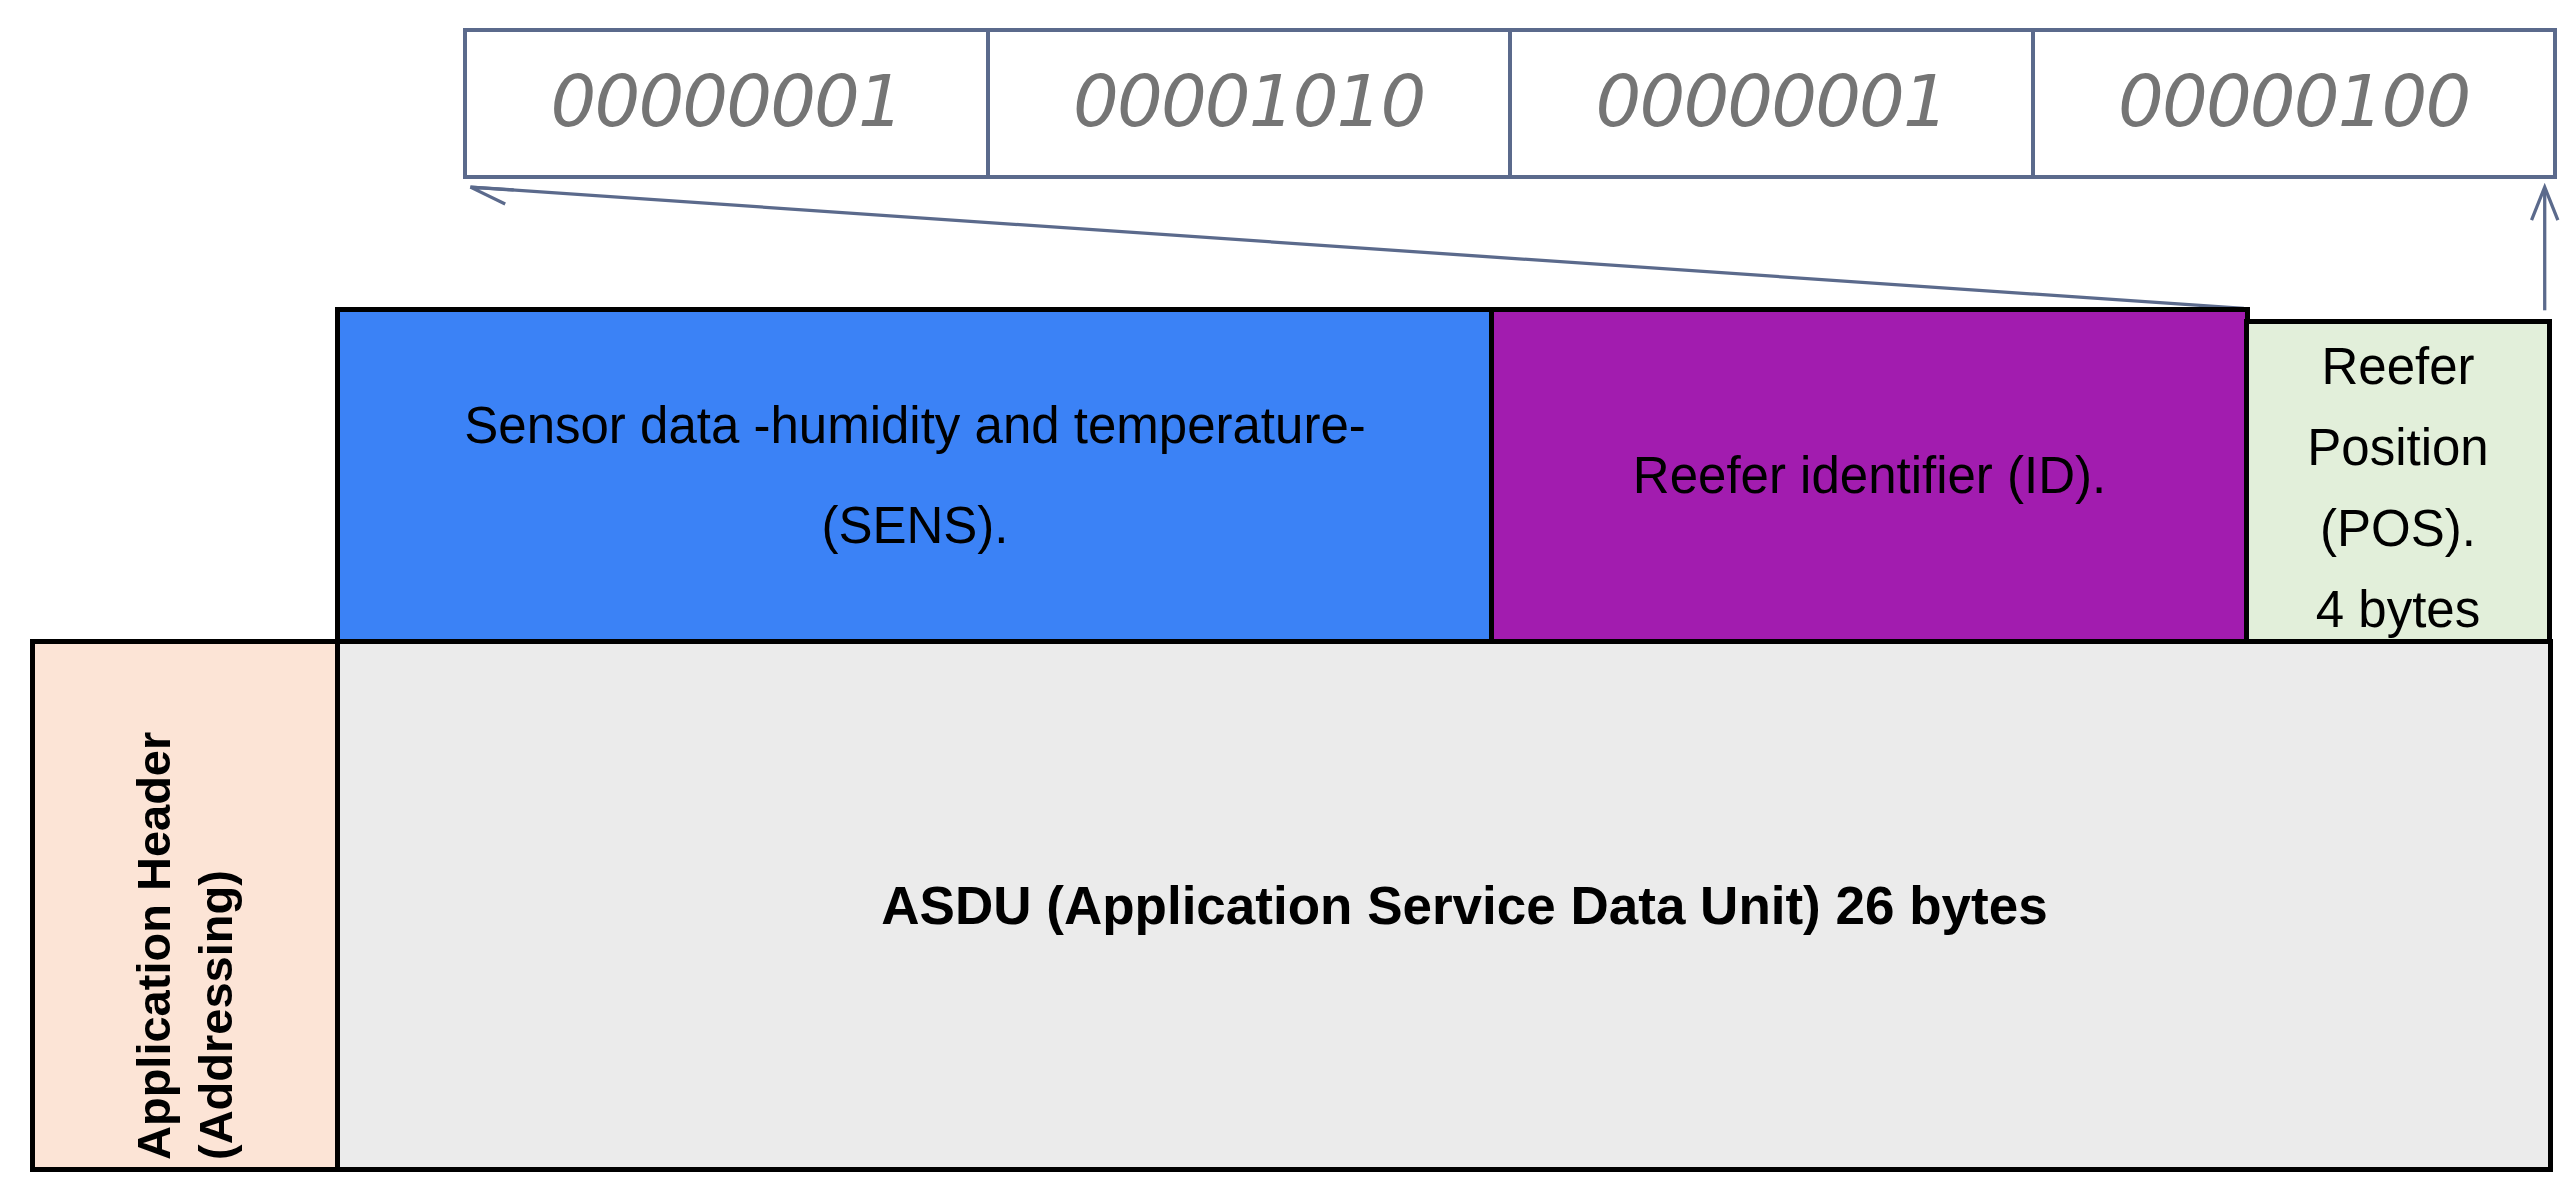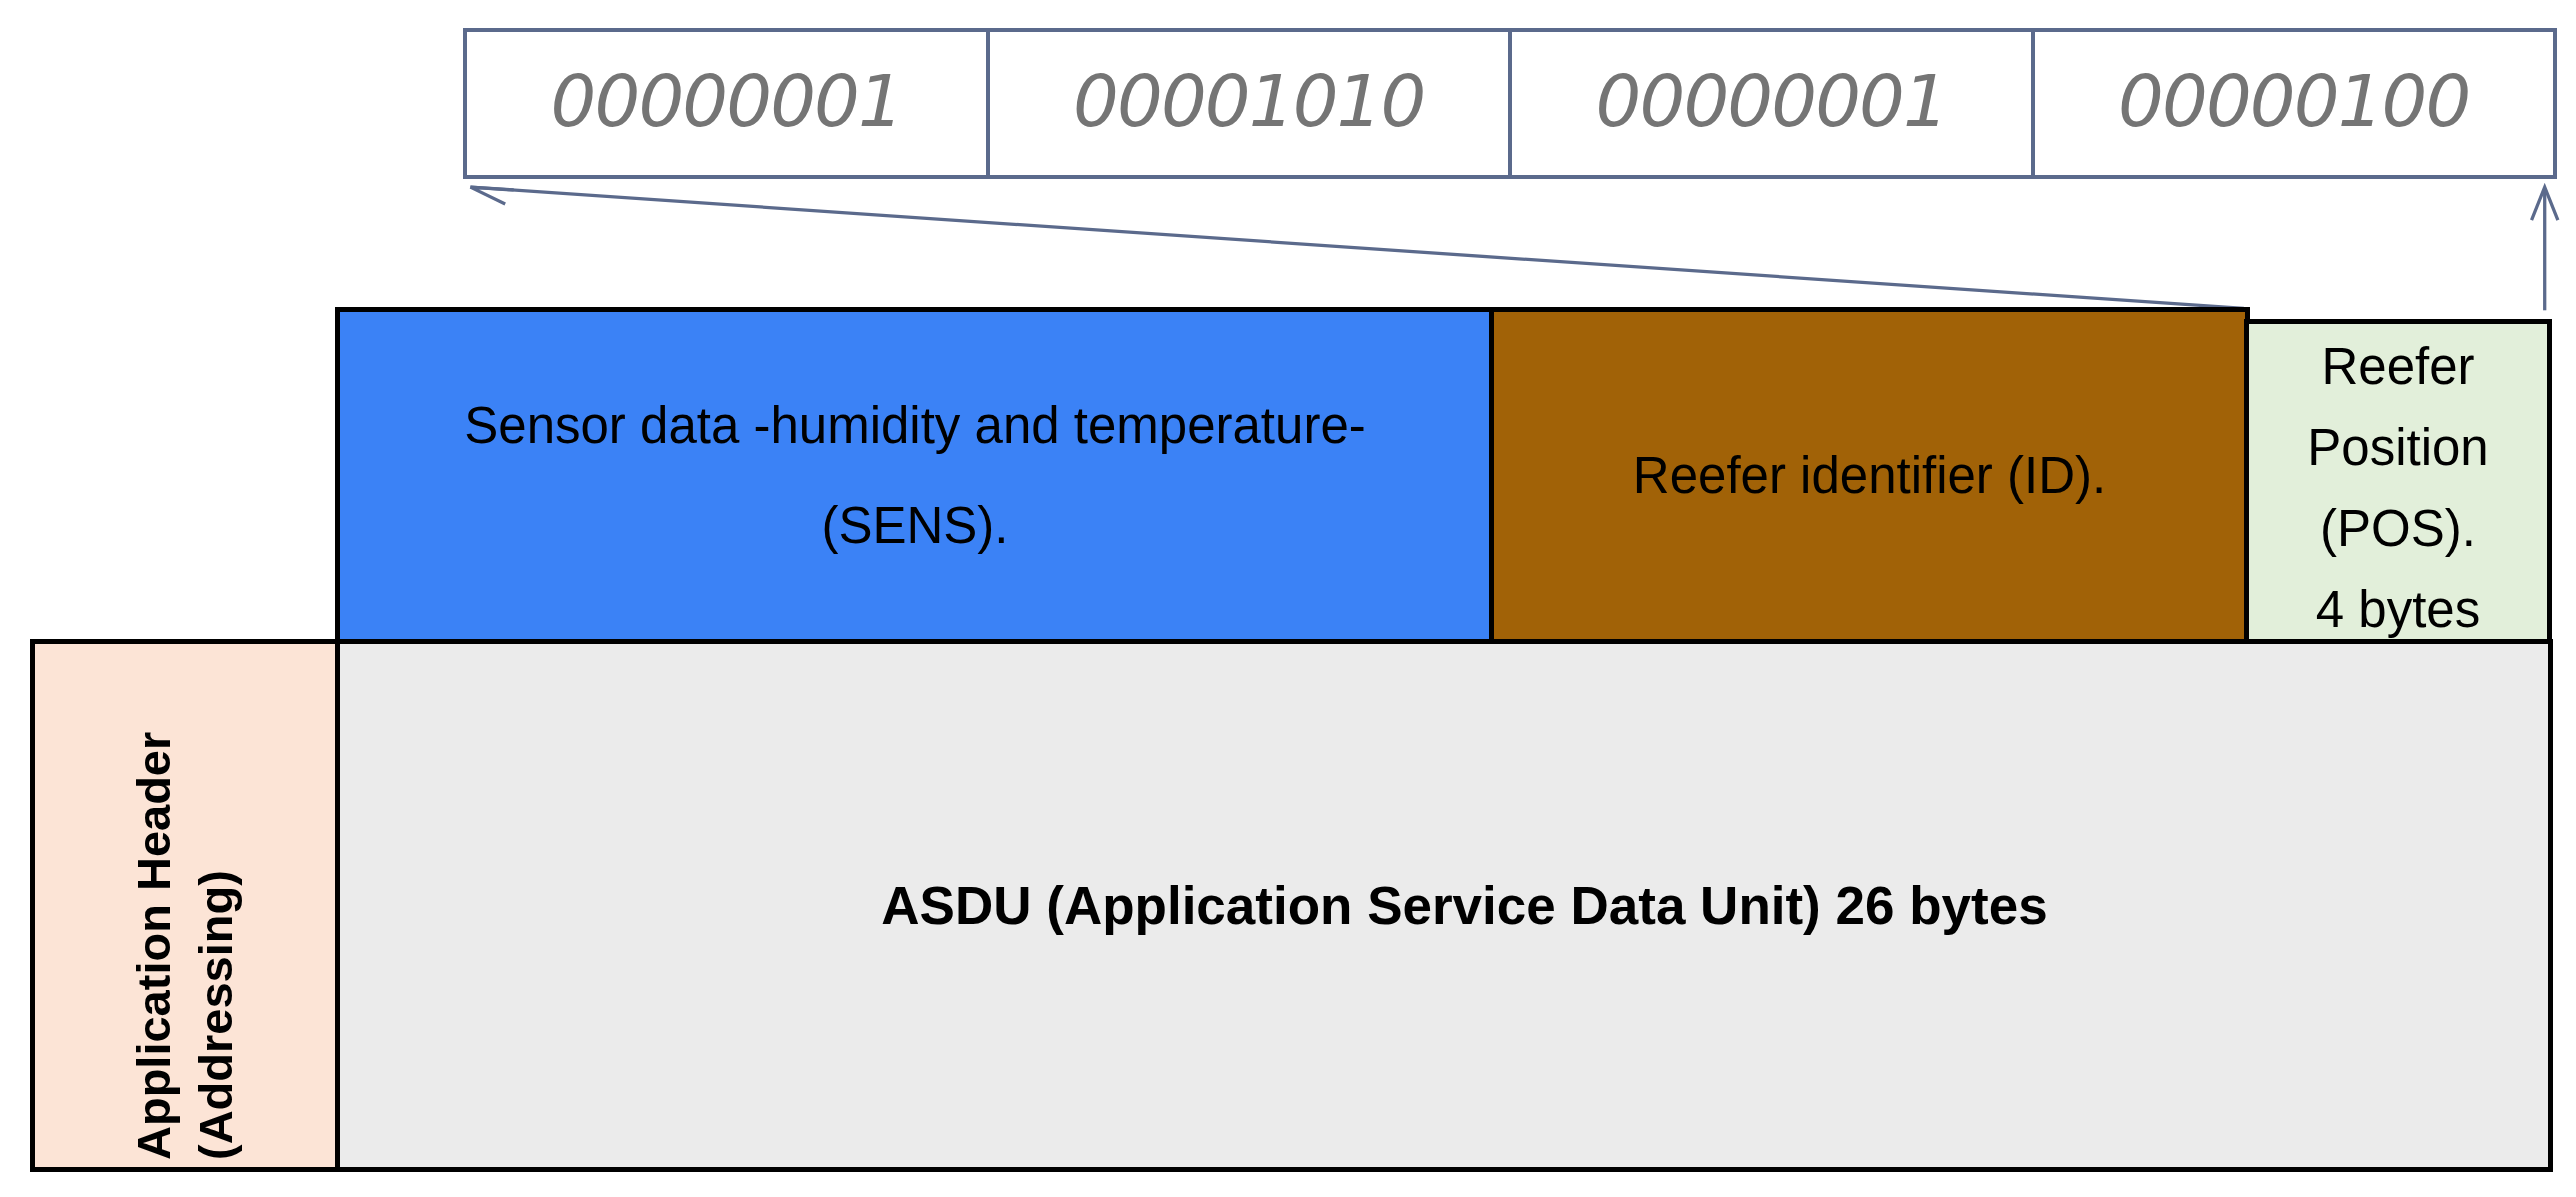--- a/index.html
+++ b/index.html
@@ -62,21 +62,21 @@
     flex-direction: column;
     align-items: center;
     justify-content: center;
     text-align: center;
     color: #000000;
     font-size: 51px;
   }
   .cell .ln { display: block; white-space: nowrap; }
 
   .sens-cell { left: 335px; top: 307px; width: 1160px; height: 338px; background: #3b82f6; line-height: 100px; }
-  .id-cell   { left: 1489px; top: 307px; width: 761px; height: 338px; background: #a16207; line-height: 100px; gap: 16px; }
+  .id-cell   { left: 1489px; top: 307px; width: 761px; height: 338px; background: #a21caf; line-height: 100px; gap: 16px; }
   .pos-cell  { left: 2244px; top: 319px; width: 308px; height: 338px; background: #e2efda; line-height: 81px; }
 
   .hdr-cell  { left: 30px;  top: 639px; width: 310px;  height: 533px; background: #fce4d6; }
   .asdu-cell { left: 335px; top: 639px; width: 2218px; height: 533px; background: #ebebeb; padding-left: 41px; }
 
   .asdu-cell .ln { font-weight: bold; font-size: 53px; }
 
   .hdr-rot {
     flex: none;
     transform: rotate(-90deg);

